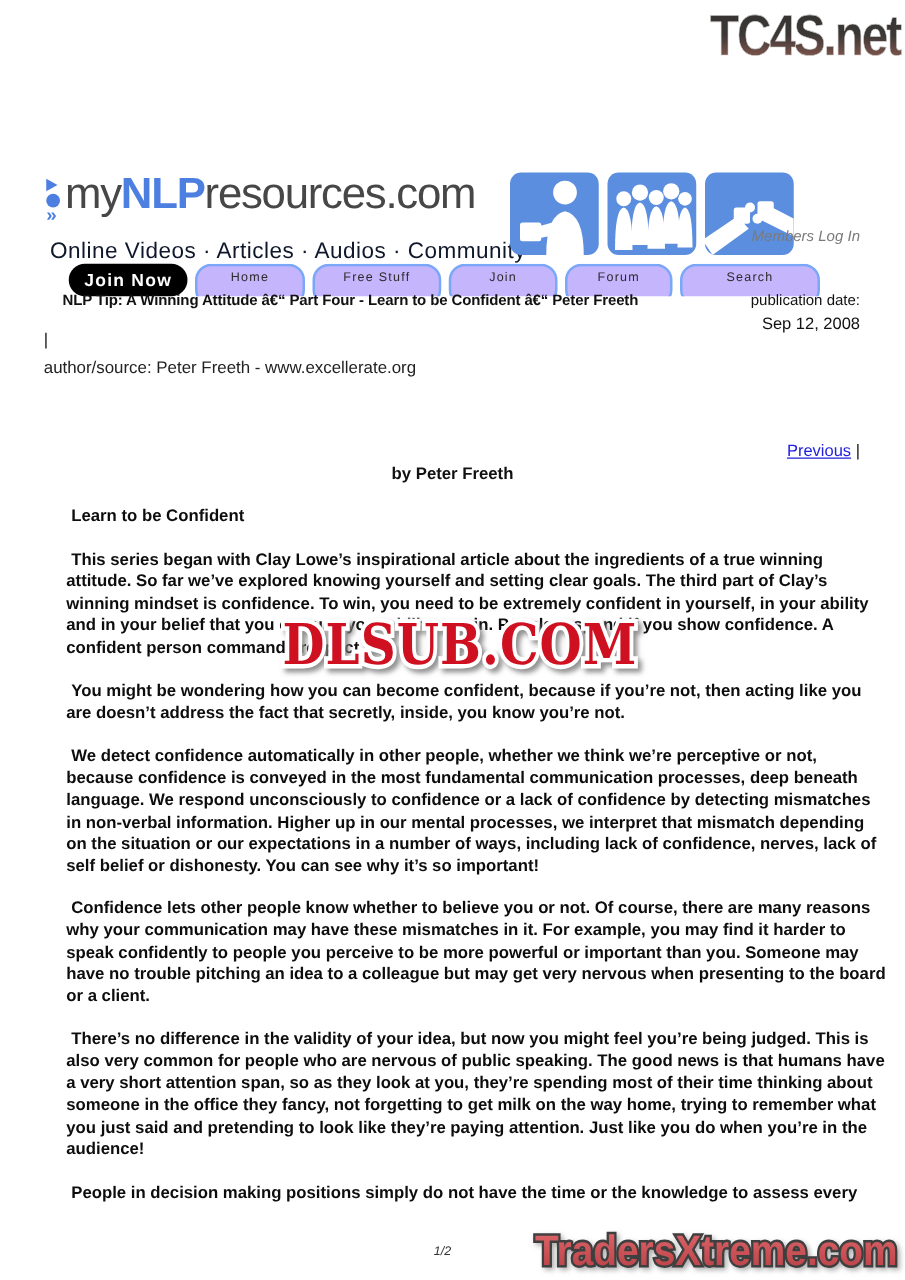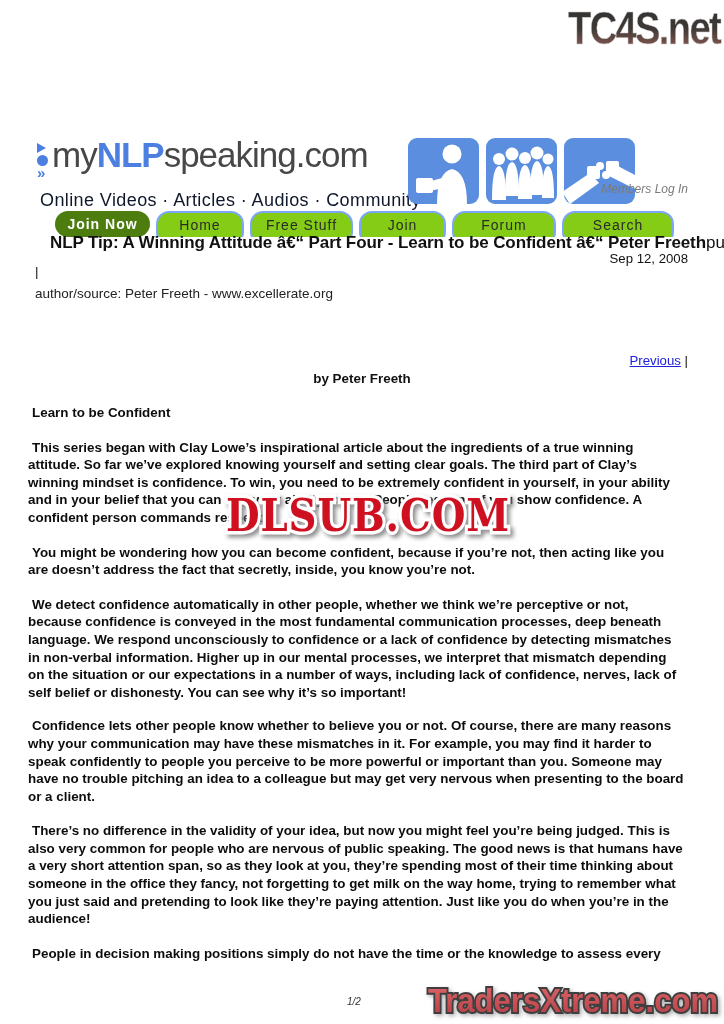--- a/index.html
+++ b/index.html
@@ -19,40 +19,40 @@
   .logo-text .nlp{color:#4d7fe0;font-weight:bold;}
   .tagline{position:absolute;left:40px;top:190px;font-size:18px;color:#0f172a;letter-spacing:.4px;white-space:nowrap;}
 
   
   .tiles{position:absolute;left:408px;top:138px;display:flex;gap:7px;}
   .tile{width:71px;height:66px;background:#5b8ede;border-radius:9px;display:flex;align-items:center;justify-content:center;overflow:hidden;}
   .members{position:absolute;top:182px;right:36px;font-size:12px;color:#7a7a7a;font-style:italic;}
 
   
   .nav{position:absolute;left:55px;top:211px;display:flex;gap:6px;align-items:flex-start;}
-  .tab-join{background:#4d7c0f;color:#fff;font-weight:bold;font-size:14px;letter-spacing:1px;
+  .tab-join{background:#000000;color:#fff;font-weight:bold;font-size:14px;letter-spacing:1px;
             border-radius:13px;height:26px;line-height:26px;width:95px;text-align:center;}
   .tabs-clip{display:flex;gap:6px;height:26px;overflow:hidden;}
-  .tab{background:#84cc16;border:2px solid #7aa7f8;border-radius:13px;height:34px;box-sizing:border-box;
-       font-size:14px;color:#2b2b2b;letter-spacing:1px;display:flex;justify-content:center;padding-top:4px;}
-  .w-home{width:88px}.w-free{width:103px}.w-shop{width:87px}.w-forum{width:104px}.w-search{width:112px}
+  .tab{background:#c4b5fd;border:2px solid #7aa7f8;border-radius:13px;height:34px;box-sizing:border-box;
+       font-size:10px;color:#2b2b2b;letter-spacing:1px;display:flex;justify-content:center;padding-top:4px;}
+  .w-home{width:88px}.w-free{width:103px}.w-shop{width:87px}.w-forum{width:86px}.w-search{width:112px}
 
   
   .title-row{position:absolute;left:50px;top:233px;width:638px;display:flex;justify-content:space-between;
-             white-space:nowrap;font-size:17px;}
+             white-space:nowrap;font-size:12px;}
   .title-row b{letter-spacing:-0.1px;}
   .pub-date{position:absolute;top:251px;left:50px;width:638px;text-align:right;font-size:13.2px;}
   .sep-line{position:absolute;left:35px;top:264px;font-size:13.5px;}
   .author-line{position:absolute;left:35px;top:286px;font-size:13.5px;color:#222;}
   .prev{position:absolute;top:353px;right:36px;font-size:13.2px;color:#111;}
   .prev a{color:#2121dd;text-decoration:underline;cursor:pointer;padding-left:43px;}
   .byline{position:absolute;top:371px;left:0;width:724px;text-align:center;font-weight:bold;font-size:13.4px;}
 
   
-  .article{position:absolute;left:28px;top:404px;width:656px;font-weight:bold;font-size:13.4px;
+  .article{position:absolute;left:53px;top:404px;width:656px;font-weight:bold;font-size:13.4px;
            line-height:17.6px;color:#0d0d0d;}
   .article h2{font-size:13.4px;margin:0 0 17px 0;text-indent:4px;}
   .article p{margin:0 0 17px 0;text-indent:4px;}
   .article p.tight{margin-bottom:16px;}
 
   
   .dlsub{position:absolute;left:219px;top:483px;}
   .traders{position:absolute;right:2px;top:979px;}
   .pagenum{position:absolute;left:347px;top:996px;font-size:10px;font-style:italic;color:#333;}
 </style>
@@ -72,21 +72,21 @@
     </defs>
     <text x="156" y="42" text-anchor="end" font-family="Liberation Sans, sans-serif" font-weight="bold" font-size="46" letter-spacing="-2" textLength="152" lengthAdjust="spacingAndGlyphs" fill="url(#tc4sg)" stroke="#c9c9c9" stroke-width="0.5">TC4S.net</text>
   </svg>
 
   <div class="logo-row">
     <div class="logo-glyph">
       <div class="logo-tri"></div>
       <div class="logo-dot"></div>
       <div class="logo-chev">»</div>
     </div>
-    <div class="logo-text"><span>my</span><span class="nlp">NLP</span><span>speaking.com</span></div>
+    <div class="logo-text"><span>my</span><span class="nlp">NLP</span><span>resources.com</span></div>
   </div>
   <div class="tagline">Online Videos · Articles · Audios · Community</div>
 
   <div class="tiles">
     <div class="tile">
       <svg width="71" height="66" viewBox="0 0 71 66">
         <g fill="#ffffff">
           <circle cx="44" cy="16" r="9.5"></circle>
           <path d="M29 66 Q29 34 44 31 Q59 34 59 66 Z"></path>
           <path d="M34 40 L16 45 L16 54 L36 50 Z"></path>

